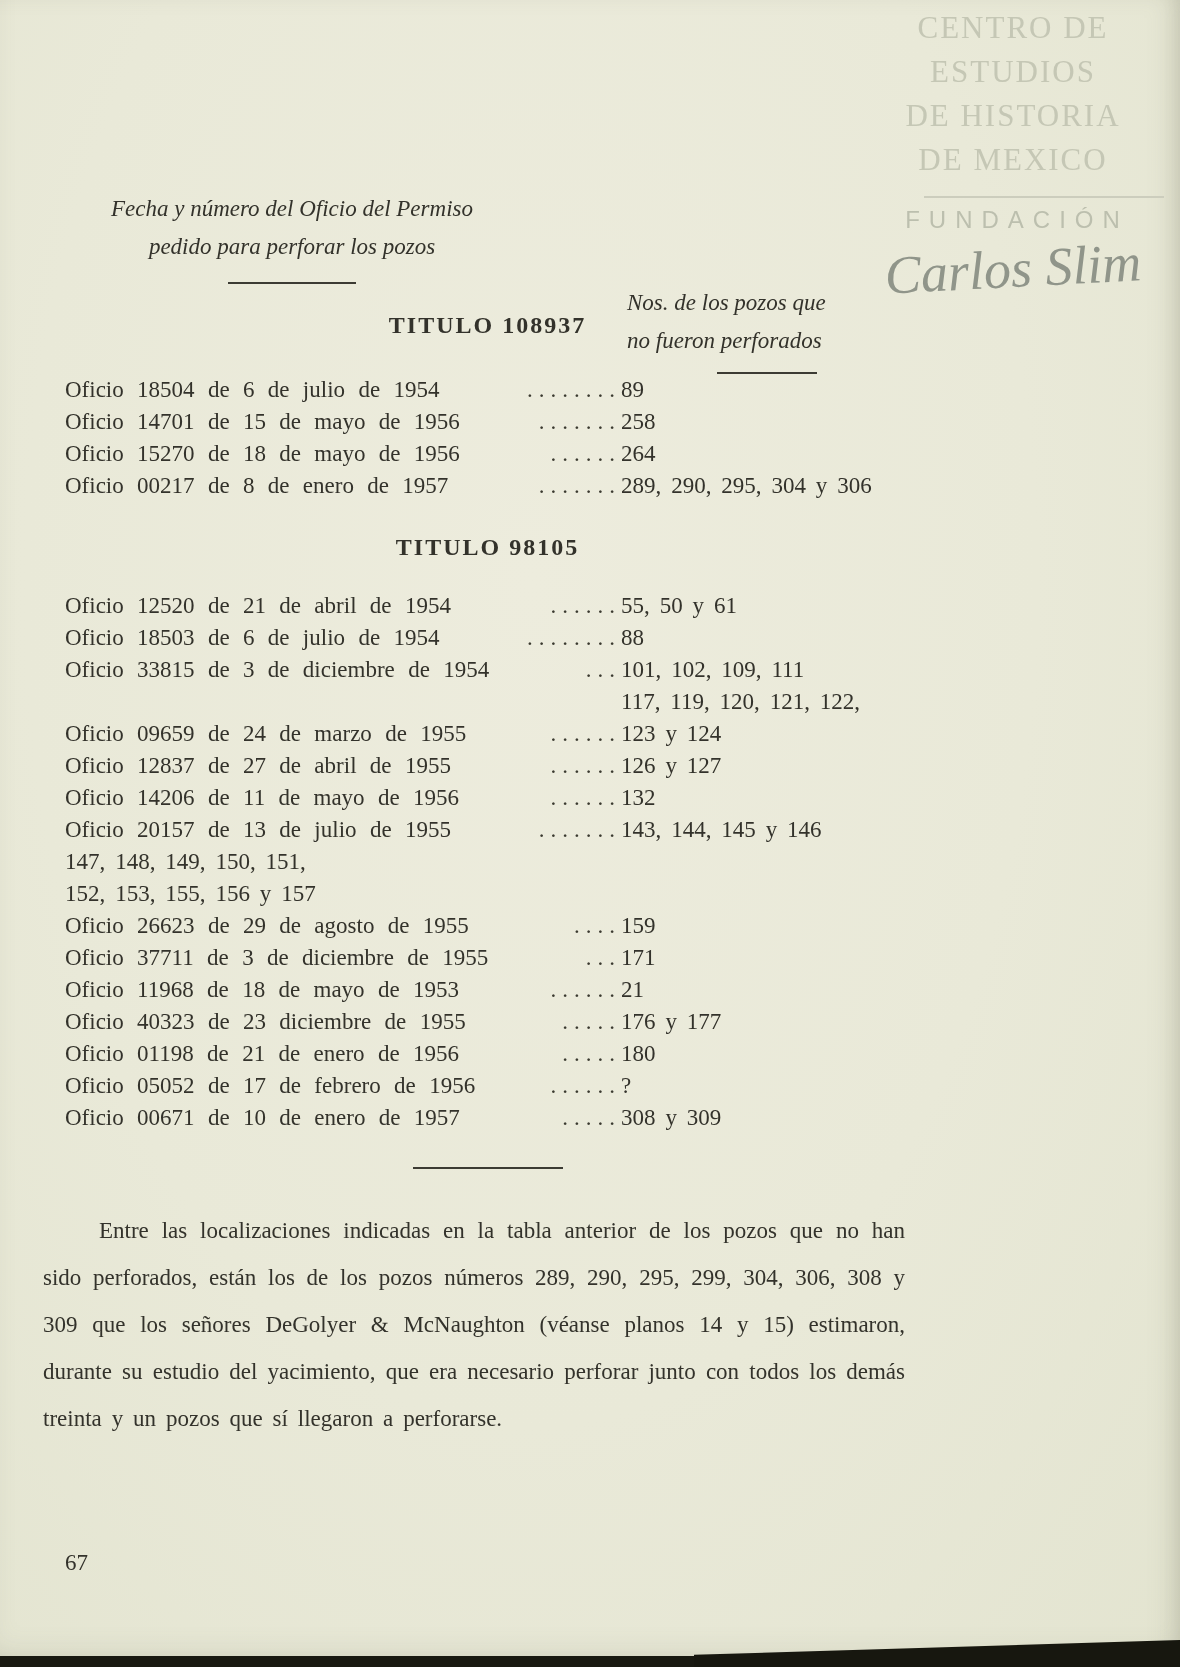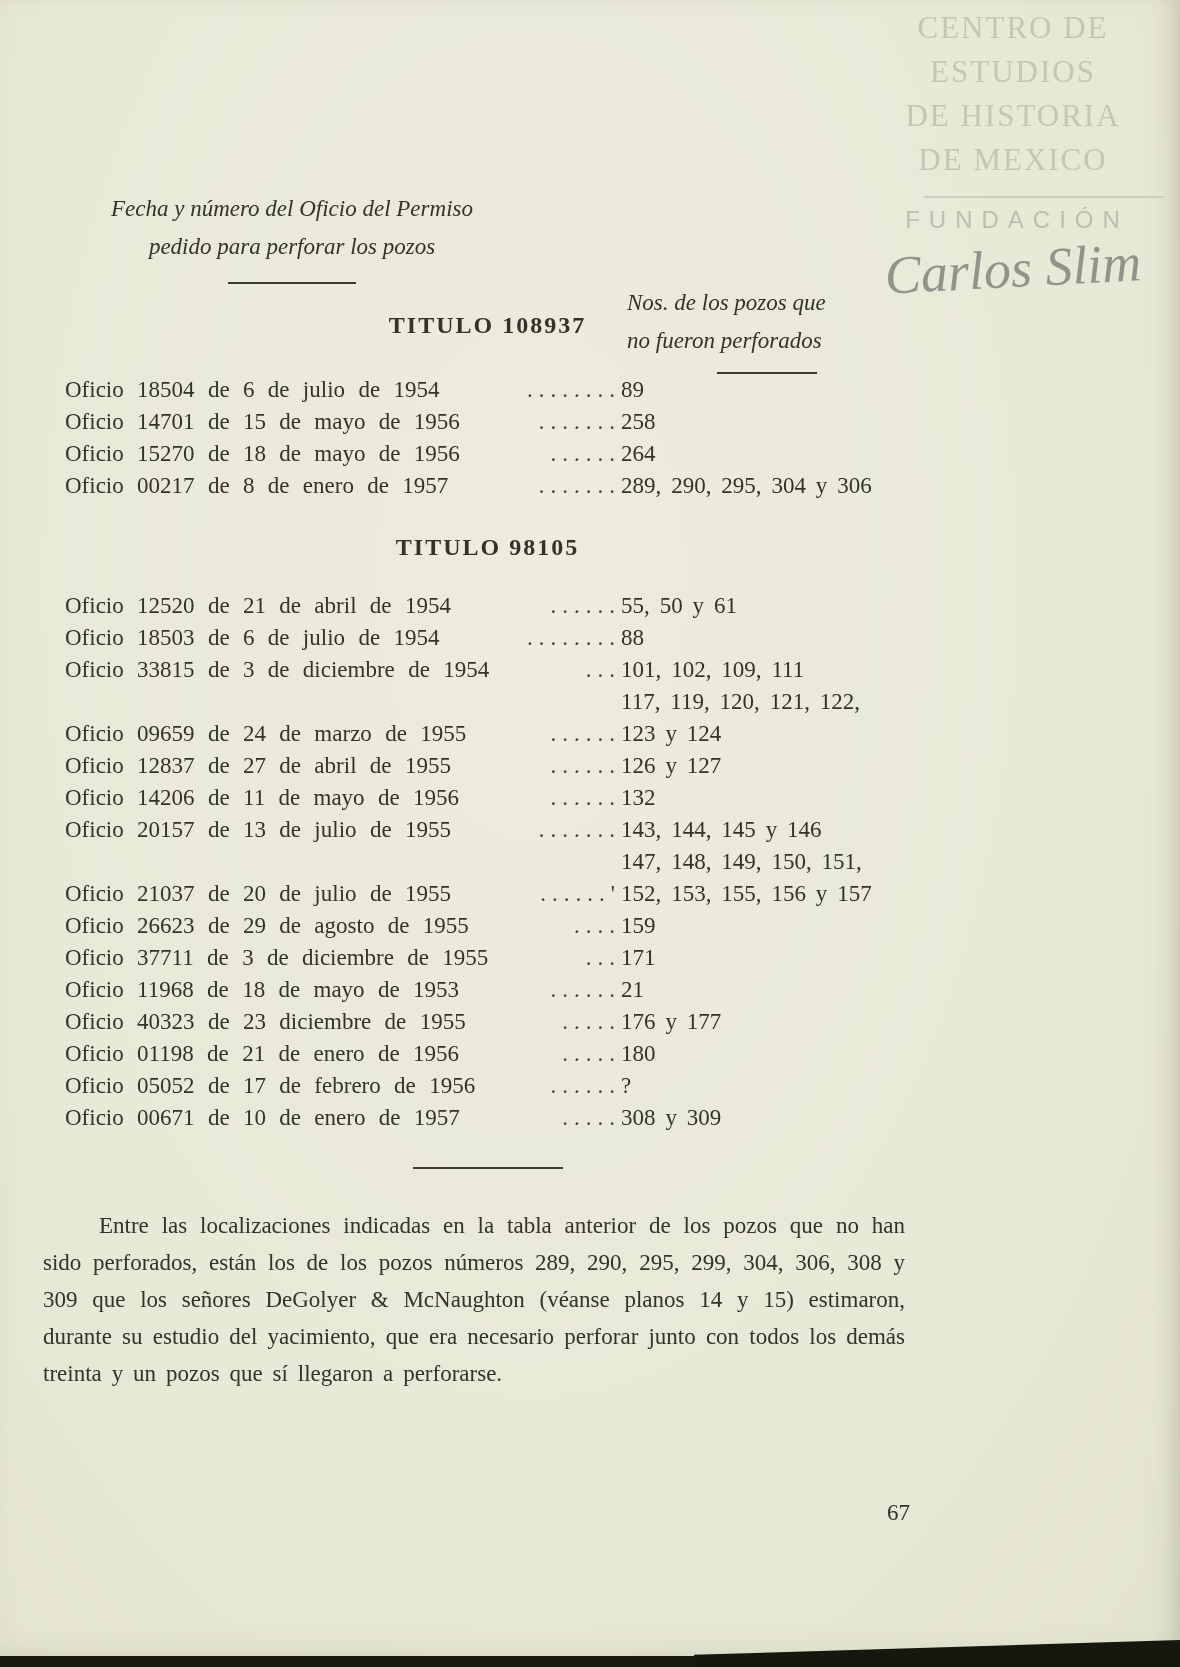--- a/index.html
+++ b/index.html
@@ -117,25 +117,25 @@
     border-top: 2px solid #3c3b33;
     width: 150px;
     margin: 33px auto 38px;
   }
   .note {
     margin-left: -22px;
     width: 862px;
     text-align: justify;
     text-indent: 56px;
     font-size: 23px;
-    line-height: 37px;
+    line-height: 47px;
     word-spacing: 0.18em;
   }
   .page-number {
-    text-align: right;
+    text-align: left;
     font-size: 23px;
     margin-top: 108px;
   }
 
   
   .bottom-bar-left {
     position: absolute;
     left: 0; bottom: 0;
     width: 694px; height: 11px;
     background: #191911;
@@ -274,24 +274,20 @@
         <div class="row">
           <div class="cell-left">
             <span class="oficio">Oficio 20157 de 13 de julio de 1955</span>
             <span class="dots">.......</span>
           </div>
           <div class="cell-right">
             <div class="pozos-line">143, 144, 145 y 146</div>
           </div>
         </div>
         <div class="row">
-          <div class="cell-left">
-            <span class="oficio">Oficio 21037 de 20 de julio de 1955</span>
-            <span class="dots">......'</span>
-          </div>
           <div class="cell-right">
             <div class="pozos-line">147, 148, 149, 150, 151,</div>
             <div class="pozos-line">152, 153, 155, 156 y 157</div>
           </div>
         </div>
         <div class="row">
           <div class="cell-left">
             <span class="oficio">Oficio 26623 de 29 de agosto de 1955</span>
             <span class="dots">....</span>
           </div>

